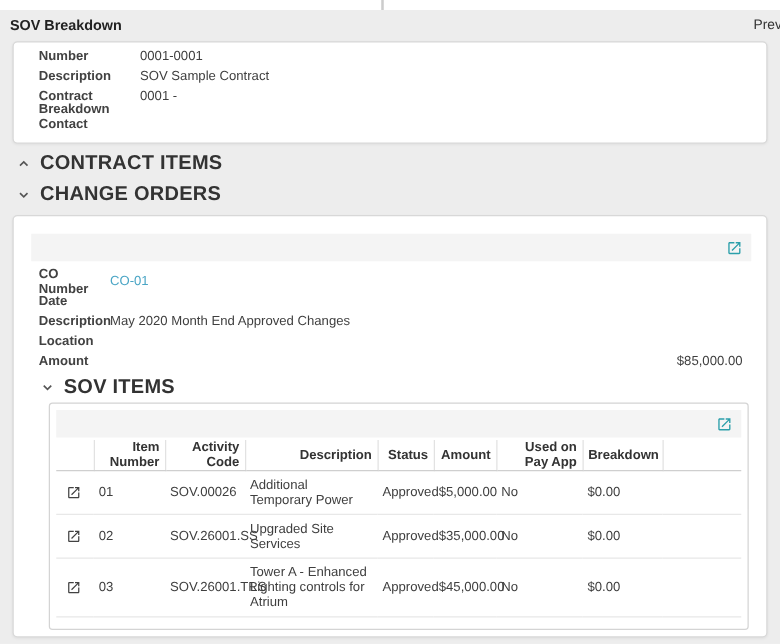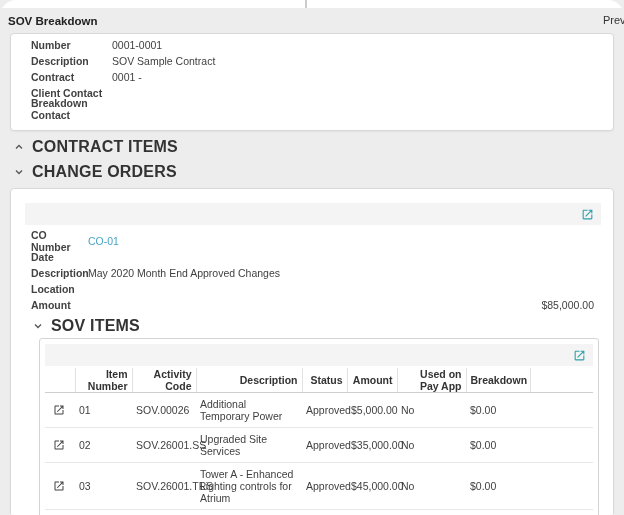--- a/index.html
+++ b/index.html
@@ -1,21 +1,21 @@
 <!DOCTYPE html>
 <html><head>
 <meta charset="utf-8">
 <style>
   * { box-sizing: border-box; margin: 0; padding: 0; }
   body { margin:0; background:#ededed; }
   .page {
     width: 624px; height: 515px; overflow: hidden; position: relative;
     background: #ededed;
     font-family: "Liberation Sans", sans-serif;
-    font-size: 10.5px; color: #3f3f3f; border-radius: 16px;
+    font-size: 10.5px; color: #3f3f3f;
   }
   .top-strip { height: 8px; background: #ffffff; position: relative; }
   .top-strip .tab-divider { position:absolute; left:305px; top:0; width:2px; height:8px; background:#cccccc; }
 
   .page-header { height: 25px; display:flex; align-items:center; padding:0 8px; position:relative; }
   .page-title { font-weight: bold; font-size: 11.5px; color: #222222; }
   .preview-link { position:absolute; right:-18px; top:6px; font-size:11px; color:#333333; cursor:pointer; white-space:nowrap; }
 
   .card { background:#ffffff; border:1px solid #d8d8d8; border-radius:4px;
           box-shadow: 0 1px 2px rgba(0,0,0,0.05); margin:0 10px; }
@@ -76,24 +76,20 @@
       <span class="field-label">Number</span>
       <span class="field-value">0001-0001</span>
     </div>
     <div class="field-row">
       <span class="field-label">Description</span>
       <span class="field-value">SOV Sample Contract</span>
     </div>
     <div class="field-row">
       <span class="field-label">Contract</span>
       <span class="field-value">0001 -</span>
-    </div>
-    <div class="field-row">
-      <span class="field-label">Client Contact</span>
-      <span class="field-value"></span>
     </div>
     <div class="field-row">
       <span class="field-label">Breakdown Contact</span>
       <span class="field-value"></span>
     </div>
   </div>
 
   <div class="sections-block">
     <div class="section-row">
       <span class="chev">

